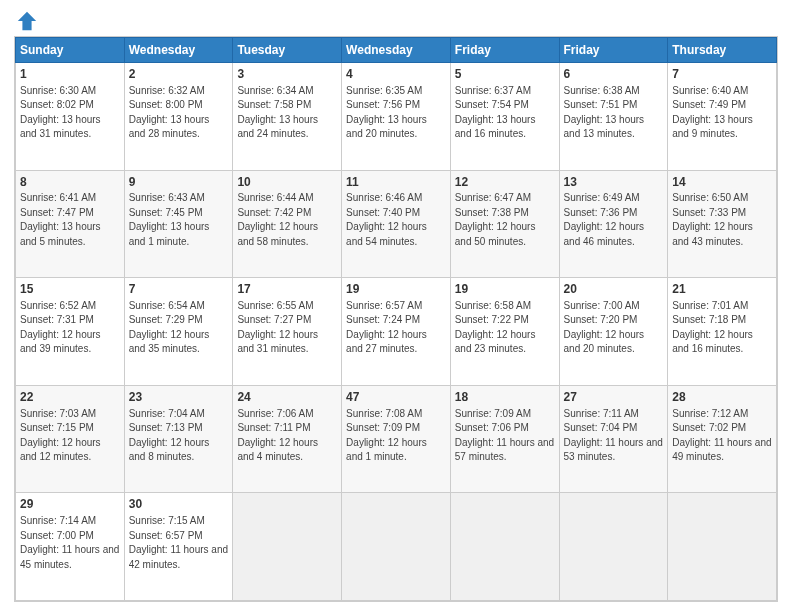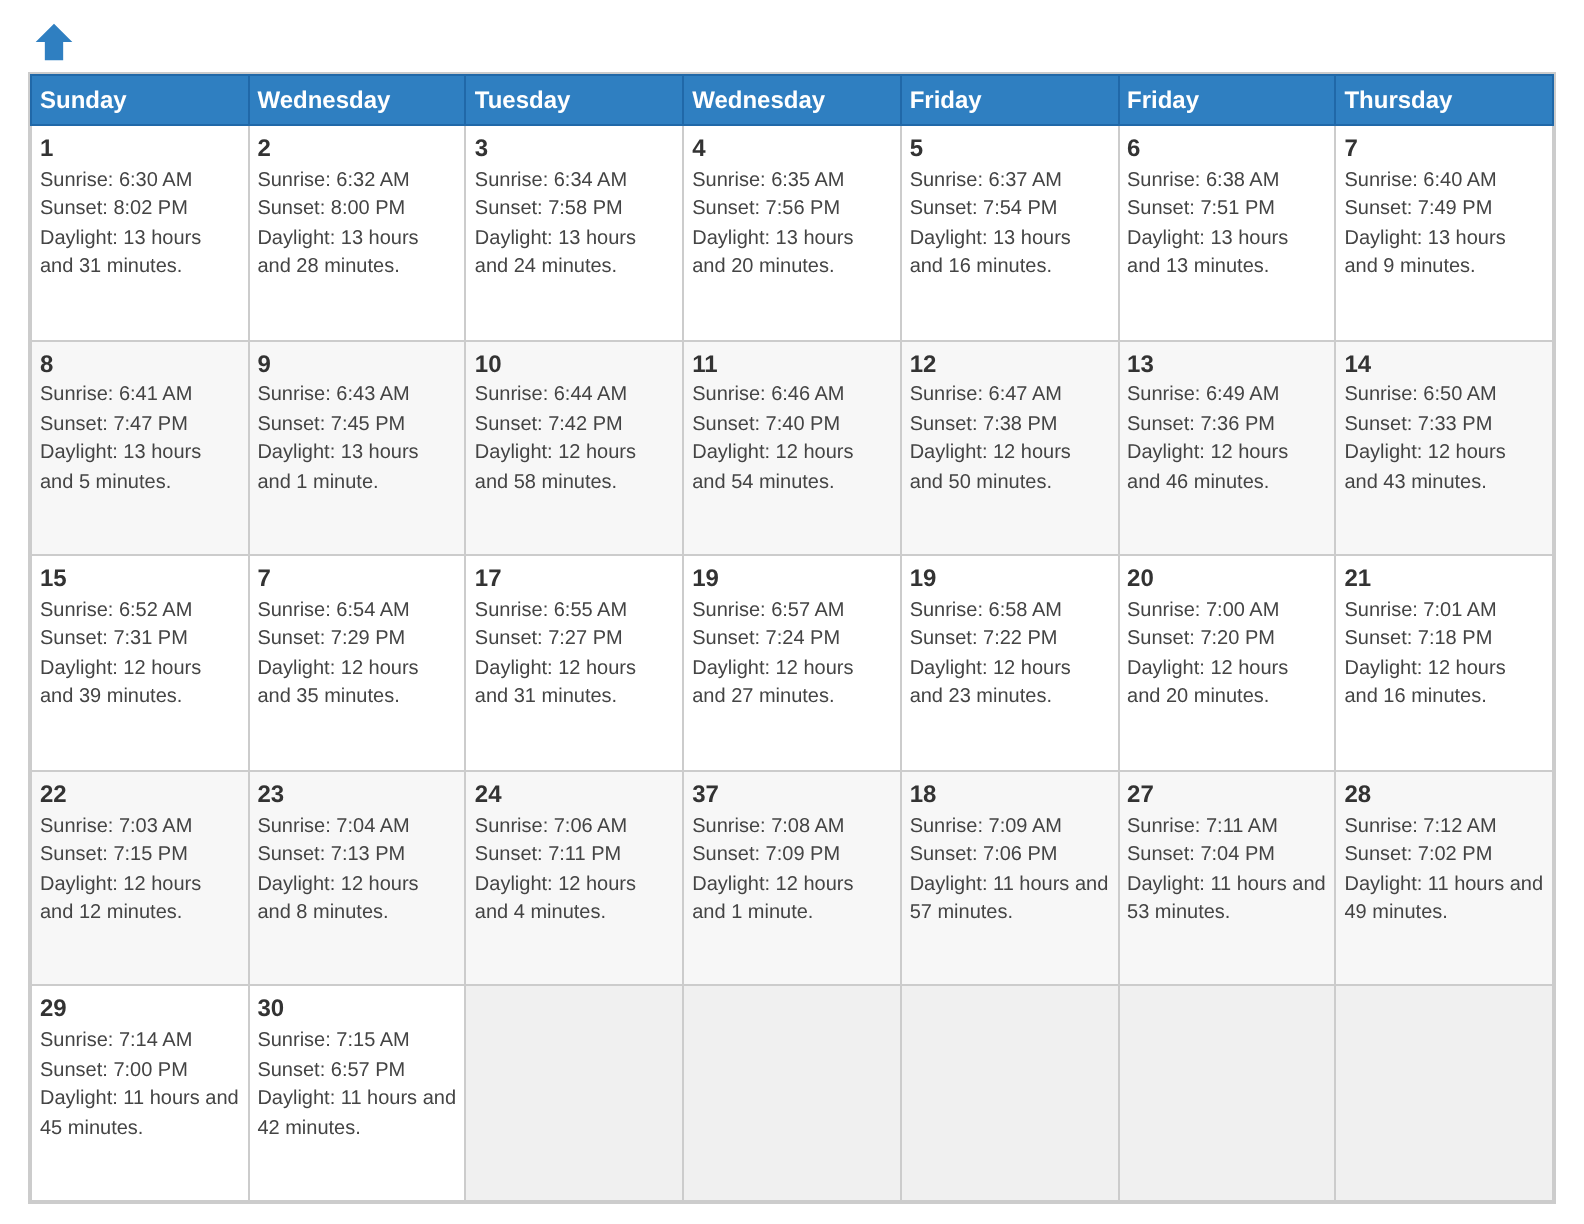--- a/index.html
+++ b/index.html
@@ -237,21 +237,21 @@
             </td>
             <td>
               <span class="day-number">23</span>
               <div class="day-info">Sunrise: 7:04 AM<br>Sunset: 7:13 PM<br>Daylight: 12 hours and 8 minutes.</div>
             </td>
             <td>
               <span class="day-number">24</span>
               <div class="day-info">Sunrise: 7:06 AM<br>Sunset: 7:11 PM<br>Daylight: 12 hours and 4 minutes.</div>
             </td>
             <td>
-              <span class="day-number">37</span>
+              <span class="day-number">47</span>
               <div class="day-info">Sunrise: 7:08 AM<br>Sunset: 7:09 PM<br>Daylight: 12 hours and 1 minute.</div>
             </td>
             <td>
               <span class="day-number">18</span>
               <div class="day-info">Sunrise: 7:09 AM<br>Sunset: 7:06 PM<br>Daylight: 11 hours and 57 minutes.</div>
             </td>
             <td>
               <span class="day-number">27</span>
               <div class="day-info">Sunrise: 7:11 AM<br>Sunset: 7:04 PM<br>Daylight: 11 hours and 53 minutes.</div>
             </td>

